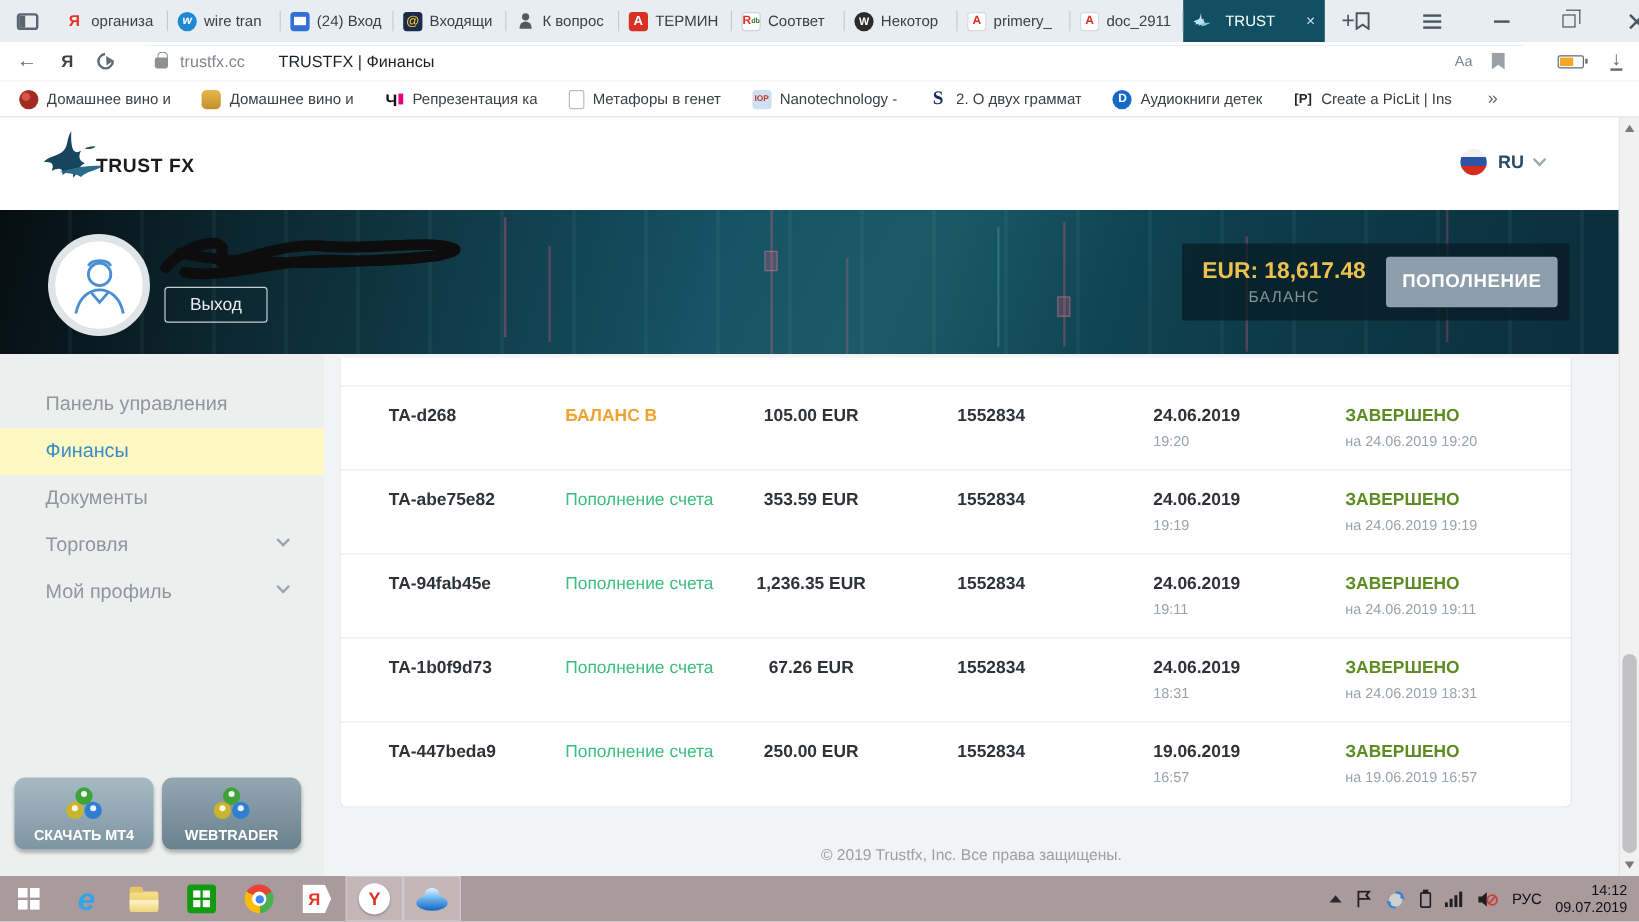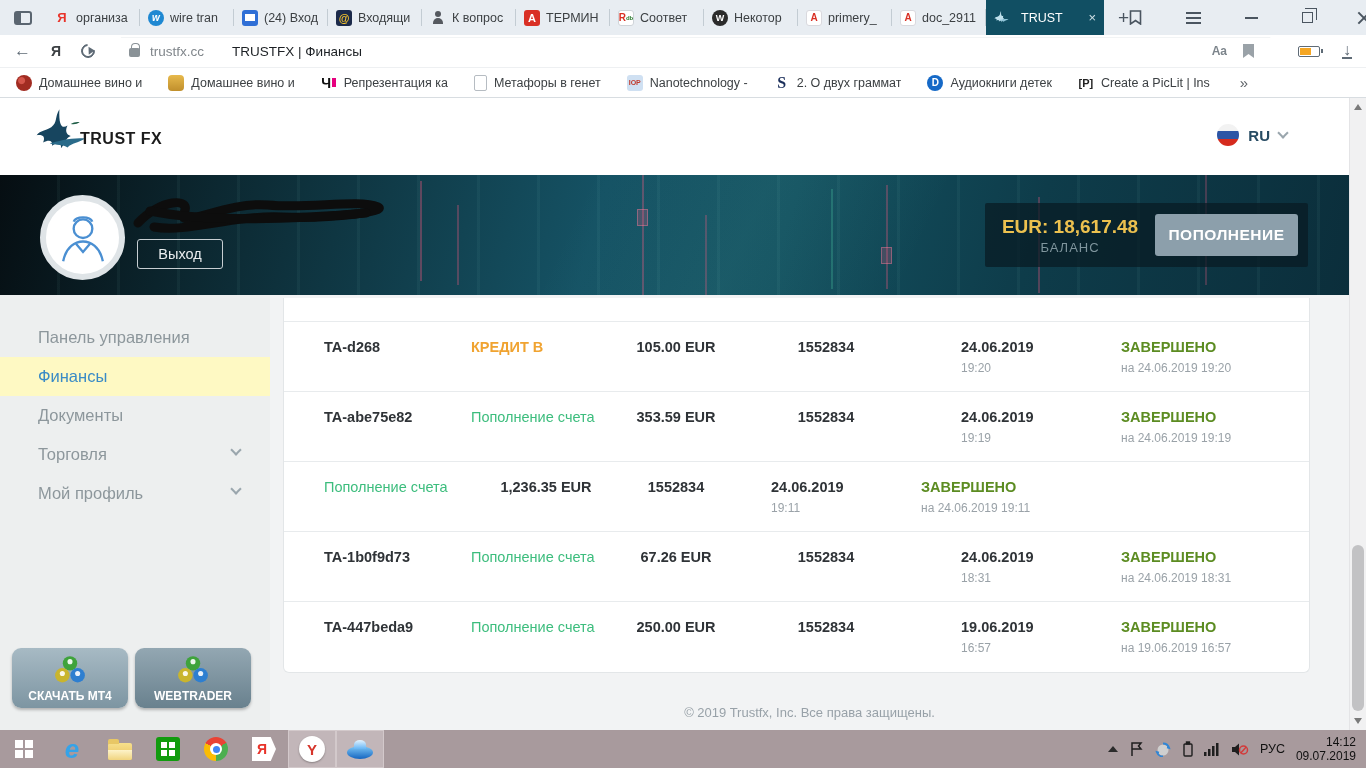--- a/index.html
+++ b/index.html
@@ -52,21 +52,21 @@
   .navbar{height:33px;background:#fff;display:flex;align-items:center;border-bottom:1px solid #eef0f2;padding:0 14px}
   .nav-ic{color:#5f6b76;font-size:17px;margin-right:20px;cursor:pointer;flex:none}
   .nav-ya{color:#3c4043;font-weight:bold;font-size:14px}
   .refresh{width:14px;height:14px;border:2px solid #5f6b76;border-radius:50%;border-top-color:transparent;position:relative;transform:rotate(40deg)}
   .refresh::after{content:"";position:absolute;right:-3px;top:-4px;border:4px solid transparent;border-bottom:6px solid #5f6b76;transform:rotate(48deg)}
   .urlbar{flex:1;height:27px;background:#fff;filter:drop-shadow(0 0 1.5px #b9c2c9);clip-path:polygon(6px 0,calc(100% - 14px) 0,100% 50%,calc(100% - 14px) 100%,6px 100%,0 50%);border-radius:4px;display:flex;align-items:center;padding:0 30px 0 14px;margin-right:14px}
   .lock{width:11px;height:9px;background:#8a9297;border-radius:2px;position:relative;margin-right:10px;margin-top:3px;flex:none}
   .lock::before{content:"";position:absolute;left:2px;top:-5px;width:7px;height:7px;border:1.5px solid #8a9297;border-radius:4px 4px 0 0;border-bottom:none}
   .host{color:#80868b;font-size:13.5px;margin-right:28px}
   .ptitle{color:#1c2024;font-size:13.5px;flex:1}
-  .translate{color:#7d858c;font-size:12px;font-weight:bold;margin-right:16px}
+  .translate{color:#7d858c;font-size:12px;font-weight:normal;margin-right:16px}
   .bmark{width:11px;height:14px;flex:none}
   .bmark svg{display:block}
   .battery{width:22px;height:11px;border:1.5px solid #5f6b76;border-radius:2px;position:relative;margin-right:22px;flex:none}
   .battery::before{content:"";position:absolute;left:1px;top:1px;bottom:1px;width:11px;background:#f5a623}
   .battery::after{content:"";position:absolute;right:-4px;top:2px;width:2px;height:4px;background:#5f6b76}
   .download{color:#5f6b76;font-size:16px;border-bottom:2px solid #5f6b76;line-height:14px;padding:0 1px;flex:none}
 
   .bookmarks{height:30px;background:#fff;display:flex;align-items:center;padding:0 16px;border-bottom:1px solid #d8dde1}
   .bk{display:flex;align-items:center;margin-right:26px;flex:none;cursor:pointer}
   .bk-label{font-size:12.5px;color:#3c4043;margin-left:7px;max-width:118px;white-space:nowrap;overflow:hidden}
@@ -422,21 +422,21 @@
     <span class="chev"></span>
   </div>
 </div>
 
   <div class="main">
     <div class="card">
       <div class="card-top"></div>
       <div>
   <div class="tx-row">
     <div class="cell c-id">TA-d268</div>
-    <div class="cell c-type credit">КРЕДИТ В</div>
+    <div class="cell c-type credit">БАЛАНС В</div>
     <div class="cell c-amt">105.00 EUR</div>
     <div class="cell c-acc">1552834</div>
     <div class="cell c-date">
       <div class="d">24.06.2019</div>
       <div class="t">19:20</div>
     </div>
     <div class="cell c-status">
       <div class="s">ЗАВЕРШЕНО</div>
       <div class="ss">на 24.06.2019 19:20</div>
     </div>
@@ -451,20 +451,21 @@
       <div class="d">24.06.2019</div>
       <div class="t">19:19</div>
     </div>
     <div class="cell c-status">
       <div class="s">ЗАВЕРШЕНО</div>
       <div class="ss">на 24.06.2019 19:19</div>
     </div>
   </div>
 
   <div class="tx-row">
+    <div class="cell c-id">TA-94fab45e</div>
     <div class="cell c-type deposit">Пополнение счета</div>
     <div class="cell c-amt">1,236.35 EUR</div>
     <div class="cell c-acc">1552834</div>
     <div class="cell c-date">
       <div class="d">24.06.2019</div>
       <div class="t">19:11</div>
     </div>
     <div class="cell c-status">
       <div class="s">ЗАВЕРШЕНО</div>
       <div class="ss">на 24.06.2019 19:11</div>

